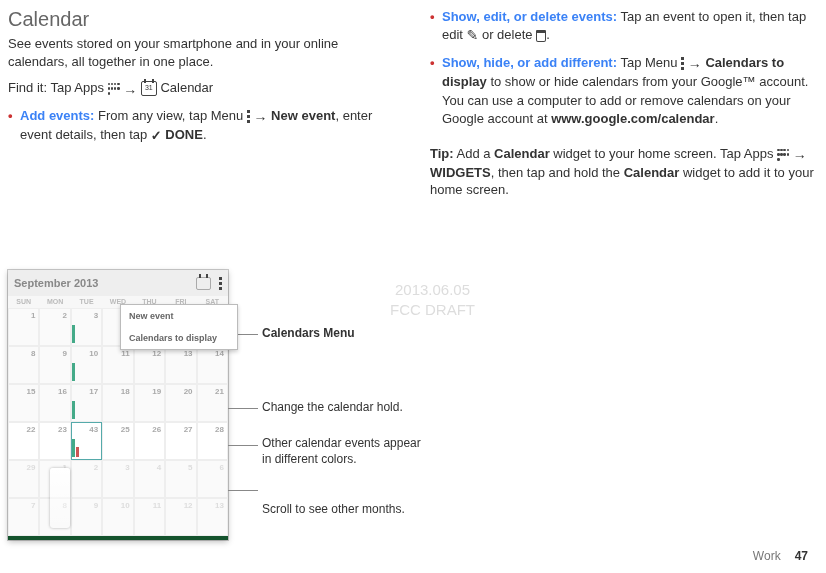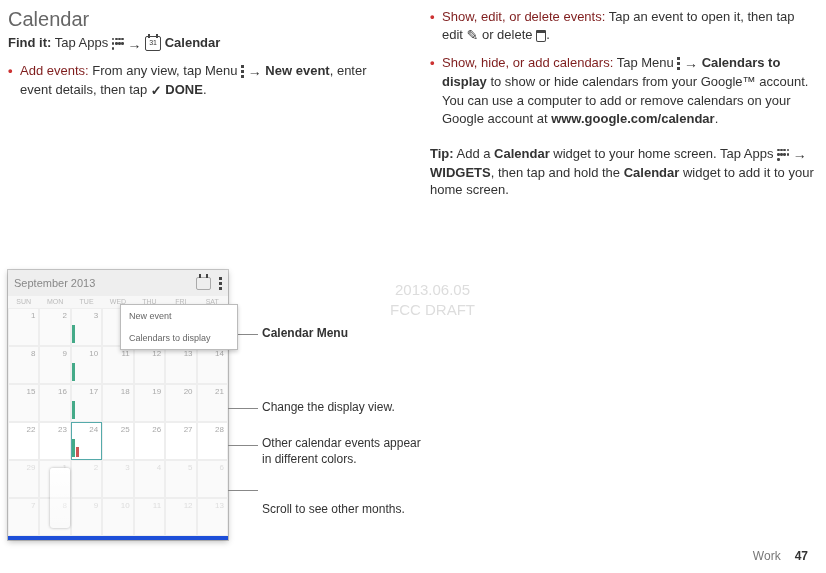--- a/index.html
+++ b/index.html
@@ -4,41 +4,41 @@
   <style>
     * { box-sizing: border-box; margin: 0; padding: 0; }
     body { font-family: Arial, Helvetica, sans-serif; font-size: 12px; color: #333; width: 826px; height: 573px; position: relative; background: #fff; }
     .watermark { position: absolute; left: 390px; top: 280px; color: #ddd; font-size: 15px; text-align: center; z-index: 0; line-height: 1.3; }
     .col { position: absolute; top: 8px; width: 385px; }
     .col-left { left: 8px; }
     .col-right { left: 430px; width: 388px; }
     h1 { font-size: 20px; font-weight: normal; color: #666; margin-bottom: 4px; }
     .intro { font-size: 13px; line-height: 1.35; margin-bottom: 10px; }
     .findit { font-size: 13px; margin-bottom: 10px; }
-    .findit b { font-weight: bold; }
+    .findit b { font-weight: normal; }
     .bullet { font-size: 13px; line-height: 1.4; margin-left: 12px; margin-bottom: 8px; position: relative; }
     .bullet::before { content: "•"; position: absolute; left: -12px; color: #c33; font-weight: bold; }
-    .subject { font-weight: normal; color: #7f1d1d; }
+    .subject { font-weight: bold; color: #3b82f6; }
     .icon-dots { display: inline-flex; flex-wrap: wrap; width: 12px; height: 12px; vertical-align: middle; justify-content: space-between; align-content: space-between; }
     .icon-dots span { width: 2.5px; height: 2.5px; background: #444; border-radius: 50%; }
     .arrow { font-size: 14px; vertical-align: middle; }
     .icon-cal31 { display:inline-block; width:16px; height:15px; border:1.5px solid #444; font-size:7px; text-align:center; line-height:11px; vertical-align:middle; position:relative; border-radius:2px; }
     .icon-cal31::before { content:""; position:absolute; top:-3px; left:2px; width:2px; height:4px; background:#444; }
     .icon-cal31::after { content:""; position:absolute; top:-3px; right:2px; width:2px; height:4px; background:#444; }
     .icon-menu3 { display:inline-flex; flex-direction:column; gap:2px; vertical-align:middle; justify-content:center; height:14px; }
     .icon-menu3 span { width:3px; height:3px; background:#444; }
     .icon-check { display:inline-block; vertical-align:middle; font-weight:bold; }
     .icon-pencil { display:inline-block; vertical-align:middle; font-size:14px; }
     .icon-trash { display:inline-block; vertical-align:middle; width:10px; height:12px; border:1.5px solid #444; border-top:3px solid #444; border-radius:1px 1px 2px 2px; }
     .icon-calempty { display:inline-block; width:15px; height:13px; border:1.5px solid #444; position:relative; vertical-align:middle; border-radius:2px; }
     .icon-calempty::before { content:""; position:absolute; top:-4px; left:2px; width:2px; height:4px; background:#444; }
     .icon-calempty::after { content:""; position:absolute; top:-4px; right:2px; width:2px; height:4px; background:#444; }
     
     
-    .phone { position:absolute; left:8px; top:270px; width:220px; height:270px; background:#1d4ed8; box-shadow: 0 2px 6px rgba(0,0,0,.25), 0 0 0 1px #ccc; }
+    .phone { position:absolute; left:8px; top:270px; width:220px; height:270px; background:#14532d; box-shadow: 0 2px 6px rgba(0,0,0,.25), 0 0 0 1px #ccc; font-weight: bold; }
     .phone-hdr { background:#eee; height:26px; display:flex; align-items:center; padding:0 6px; font-size:11px; color:#888; }
     .phone-hdr .spacer { flex:1; }
     .grid-hdr { display:flex; font-size:7px; color:#bbb; background:#f7f7f7; height:12px; }
     .grid-hdr div { flex:1; text-align:center; line-height:12px; }
     .grid { display:flex; flex-wrap:wrap; }
     .cell { width: calc(100% / 7); height:38px; border:0.5px solid #eee; font-size:8px; color:#aaa; padding:2px; position:relative; background:#fafafa; }
     .cell.current-week { background:#fff; }
     .cell .n { position:absolute; top:2px; right:3px; }
     .cell.sel { border:1.5px solid #5aa; }
     .event-strip { position:absolute; bottom:2px; left:0; width:3px; height:18px; background:#4a8; }
@@ -56,20 +56,21 @@
 </head>
 <body>
 
 <div class="watermark">
   <div>2013.06.05</div>
   <div>FCC DRAFT</div>
 </div>
 
 <div class="col col-left">
   <h1>Calendar</h1>
+  <p class="intro">See events stored on your smartphone and in your online calendars, all together in one place.</p>
   <p class="findit">
     <b>Find it:</b>
     <span>Tap Apps</span>
     <span class="icon-dots">
         <span></span>
         <span></span>
         <span></span>
         <span></span>
         <span></span>
         <span></span>
@@ -89,21 +90,21 @@
         <span></span>
       </span> <span class="arrow">→</span> <b>New event</b><span>, enter event details, then tap </span><span class="icon-check">✓</span> <b>DONE</b><span>.</span>
   </p>
 </div>
 
 <div class="col col-right">
   <p class="bullet">
     <span class="subject">Show, edit, or delete events:</span><span> Tap an event to open it, then tap edit </span><span class="icon-pencil">✎</span><span> or delete </span><span class="icon-trash"></span><span>.</span>
   </p>
   <p class="bullet">
-    <span class="subject">Show, hide, or add calendars:</span><span> Tap Menu </span><span class="icon-menu3">
+    <span class="subject">Show, hide, or add different:</span><span> Tap Menu </span><span class="icon-menu3">
         <span></span>
         <span></span>
         <span></span>
       </span> <span class="arrow">→</span> <b>Calendars to display</b><span> to show or hide calendars from your Google™ account. You can use a computer to add or remove calendars on your Google account at </span><b>www.google.com/calendar</b><span>.</span>
   </p>
   <p class="intro" style="margin-top:17px;">
     <b>Tip:</b><span> Add a </span><b>Calendar</b><span> widget to your home screen. Tap Apps </span><span class="icon-dots">
         <span></span>
         <span></span>
         <span></span>
@@ -205,21 +206,21 @@
       <div class="cell">
         <span class="n">21</span>
       </div>
       <div class="cell current-week">
         <span class="n">22</span>
       </div>
       <div class="cell current-week">
         <span class="n">23</span>
       </div>
       <div class="cell current-week sel">
-        <span class="n">24</span>
+        <span class="n">43</span>
         <div class="event-strip"></div>
         <div class="event-strip event-strip2"></div>
       </div>
       <div class="cell current-week">
         <span class="n">25</span>
       </div>
       <div class="cell current-week">
         <span class="n">26</span>
       </div>
       <div class="cell current-week">
@@ -272,24 +273,24 @@
       </div>
     </div>
   <div class="menu-popup">
     <div>New event</div>
     <div>Calendars to display</div>
   </div>
   <div class="scroll-hint"></div>
 </div>
 
 <div class="lead" style="left:230px; top:334px; width:28px;"></div>
-<div class="label bold-label" style="left:262px; top:326px;">Calendar Menu</div>
+<div class="label bold-label" style="left:262px; top:326px;">Calendars Menu</div>
 
 <div class="lead" style="left:228px; top:408px; width:30px;"></div>
-<div class="label" style="left:262px; top:400px;">Change the display view.</div>
+<div class="label" style="left:262px; top:400px;">Change the calendar hold.</div>
 
 <div class="lead" style="left:228px; top:445px; width:30px;"></div>
 <div class="label" style="left:262px; top:436px; width:160px; line-height:1.3;">Other calendar events appear in different colors.</div>
 
 <div class="lead" style="left:228px; top:490px; width:30px;"></div>
 <div class="label" style="left:262px; top:502px;">Scroll to see other months.</div>
 
 <div class="footer">
   <span>Work</span><span class="pn">47</span>
 </div>

